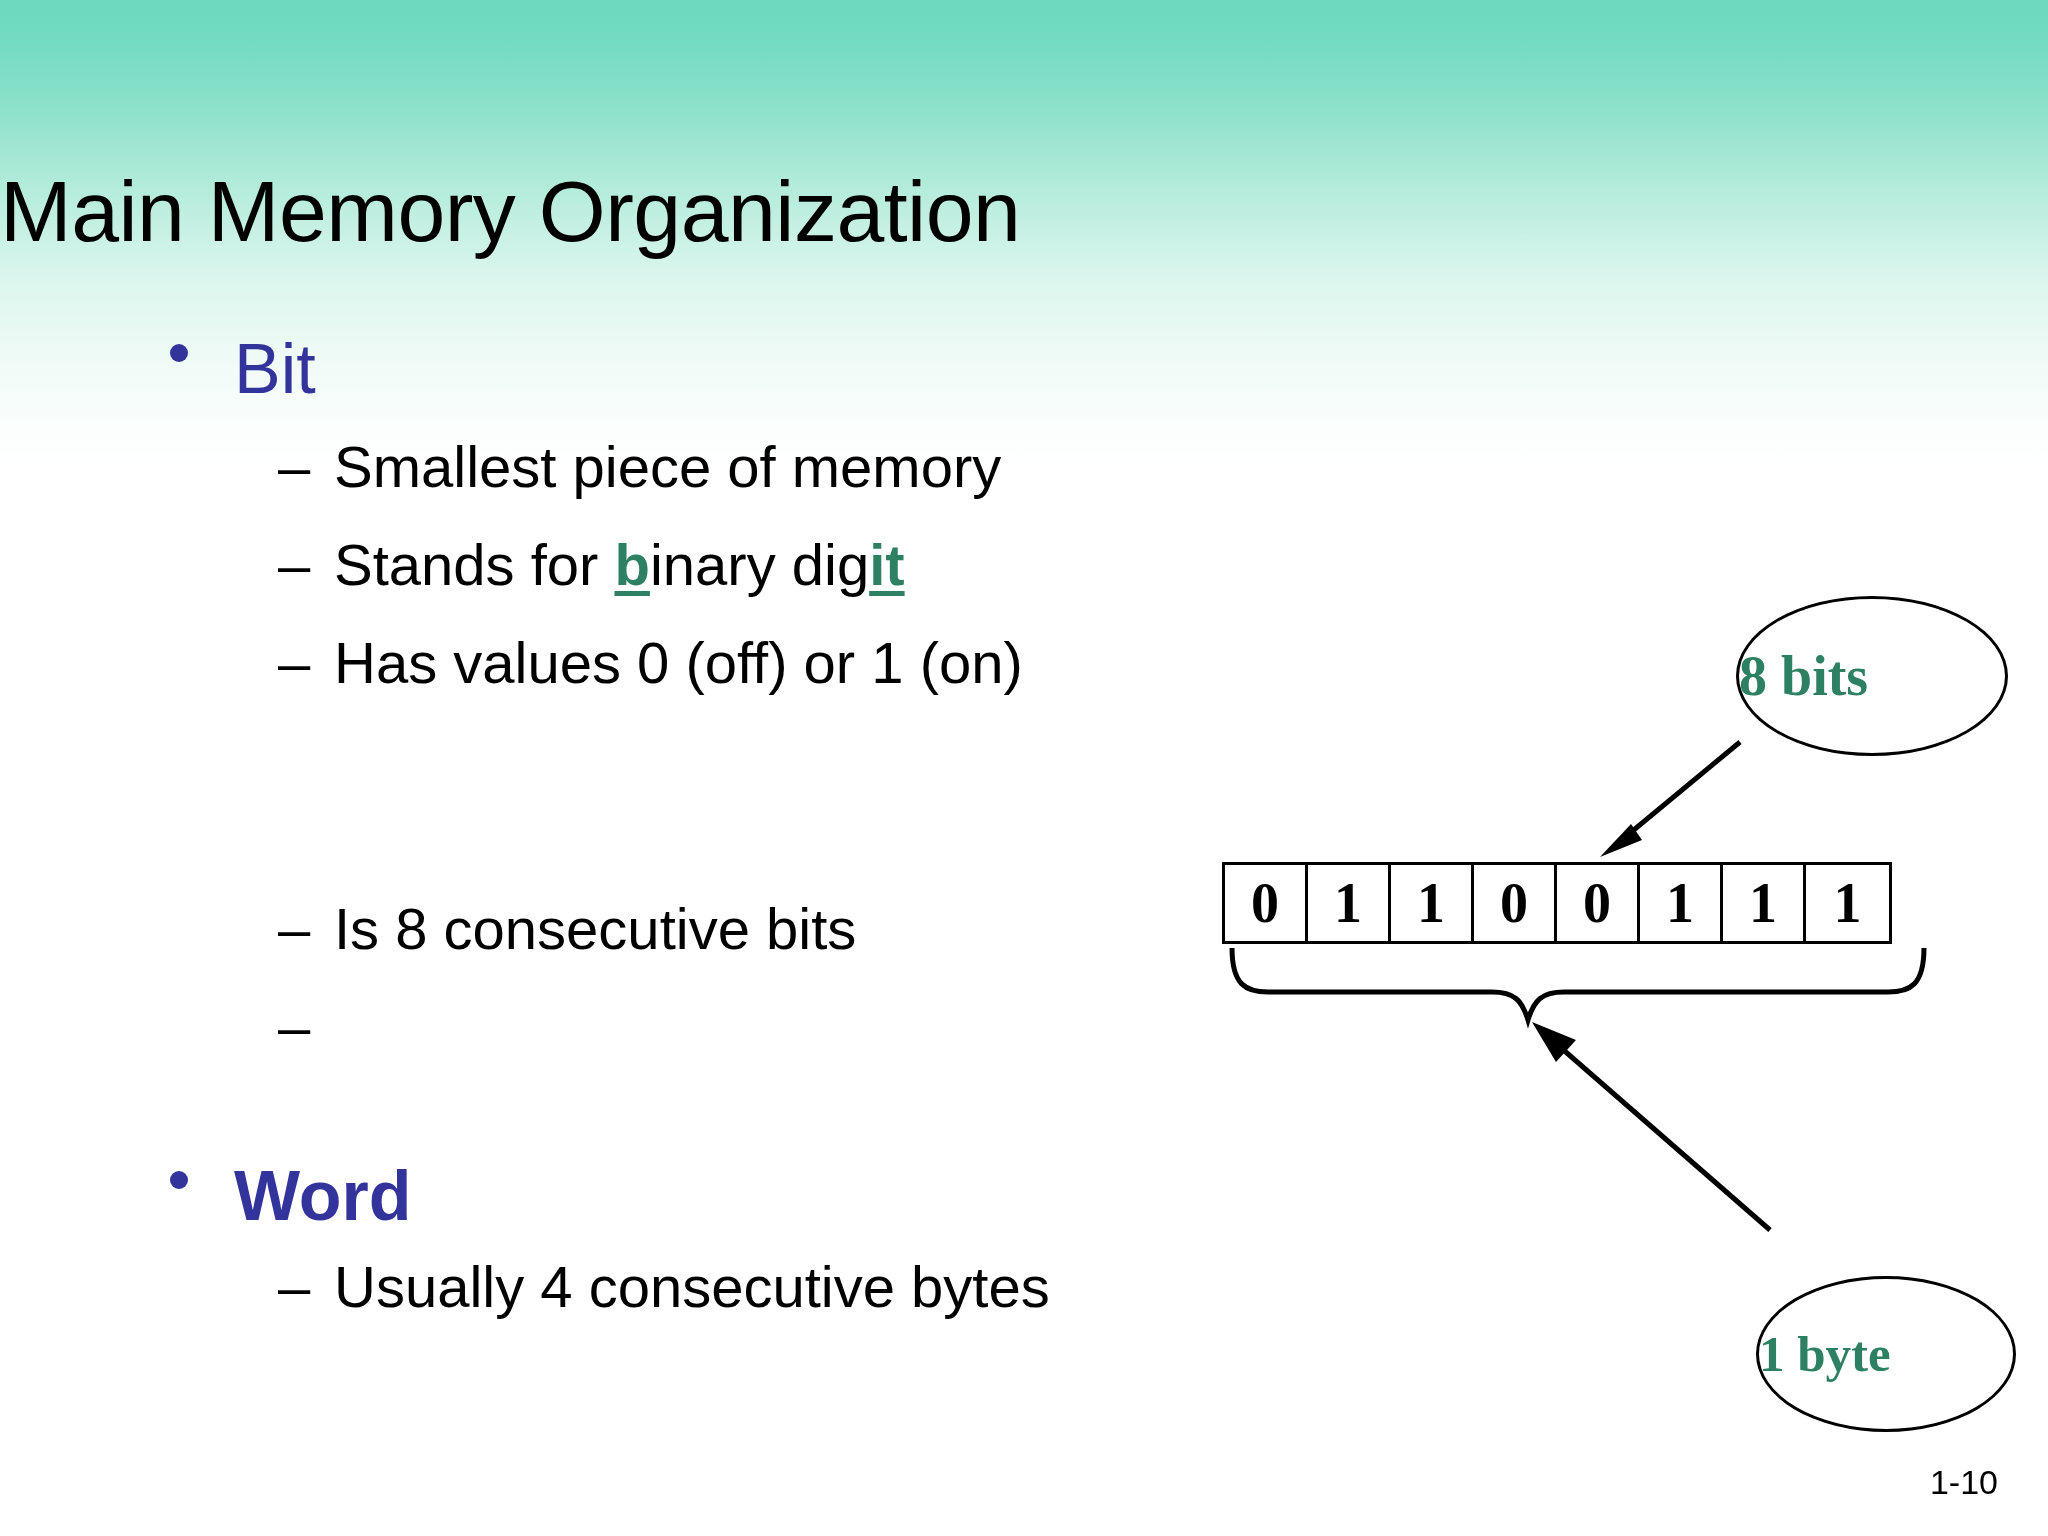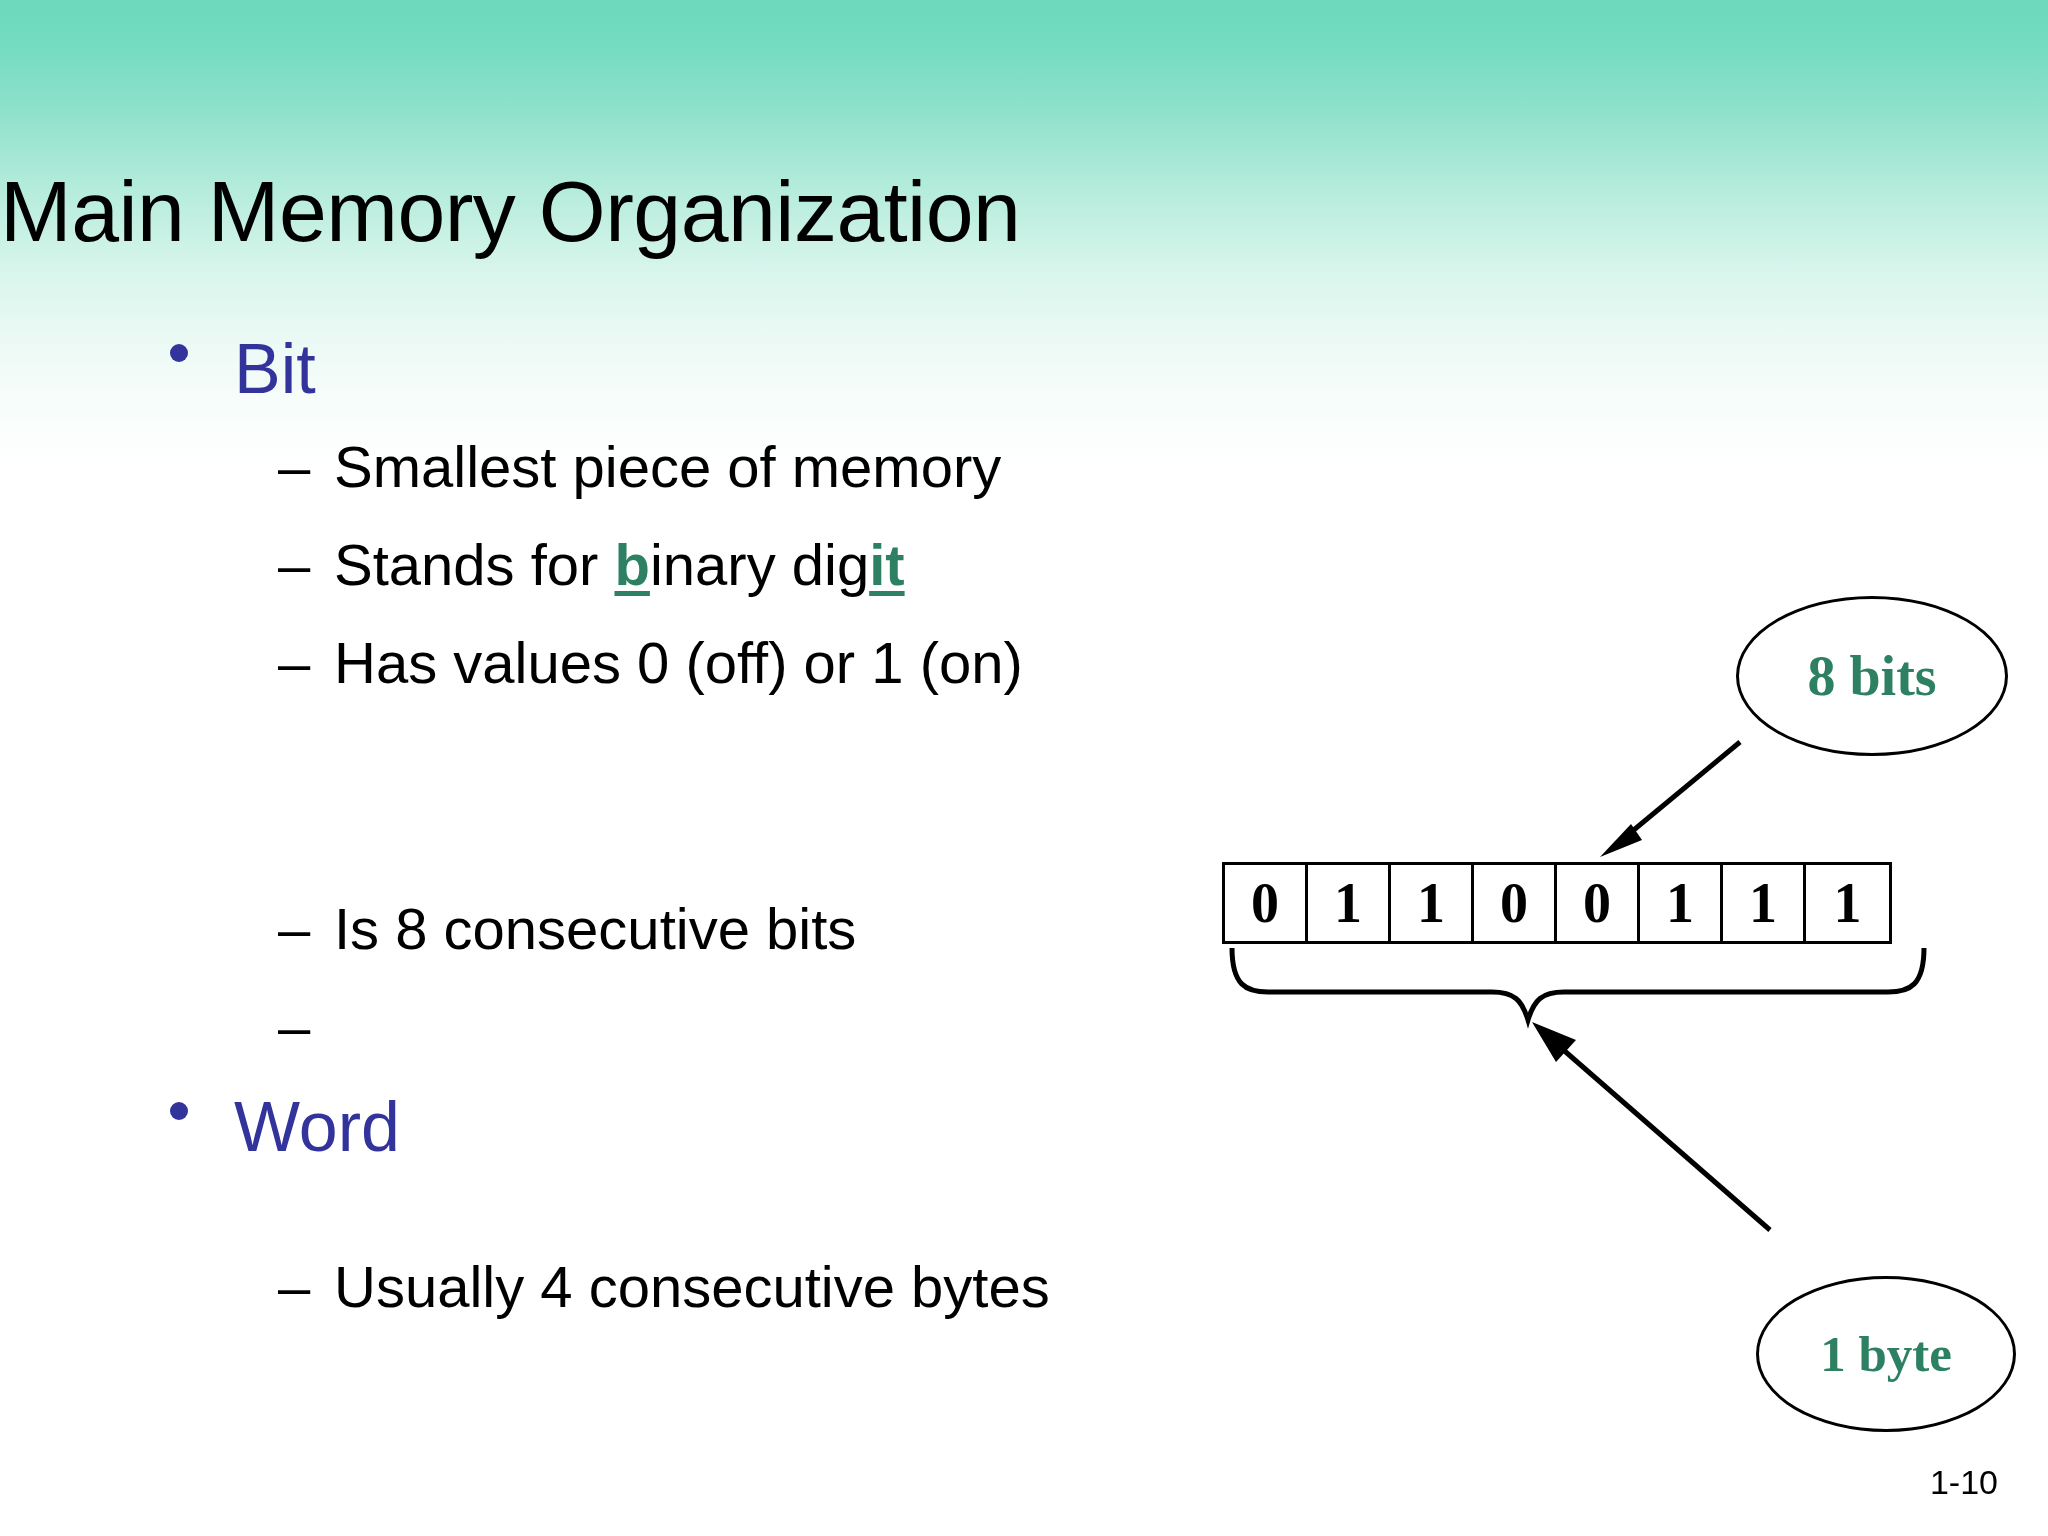--- a/index.html
+++ b/index.html
@@ -112,21 +112,20 @@
     box-sizing: border-box;
   }
   #byte-boxes .cell:last-child { border-right: none; }
   .oval {
     position: absolute;
     border: 3px solid #000;
     border-radius: 50%;
     background: #ffffff;
     display: flex;
     align-items: center;
-    justify-content: center;
     font-family: "Liberation Serif", serif;
     font-weight: bold;
     color: #2e8062;
     white-space: nowrap;
   }
   #oval-8bits {
     left: 1736px;
     top: 596px;
     width: 266px;
     height: 154px;
@@ -187,21 +186,21 @@
 
   <div class="lvl2" style="left:278px; top:900px;">
     <span class="dash">–</span>
     <span>Is 8 consecutive bits</span>
   </div>
 
   <div class="lvl2" style="left:278px; top:998px;">
     <span class="dash">–</span>
   </div>
 
-  <div class="lvl1" style="left:170px; top:1092px;">
+  <div class="lvl1" style="left:170px; top:1161px;font-weight:bold;">
     <span class="dot"></span>
     <span>Word</span>
   </div>
 
   <div class="lvl2" style="left:278px; top:1258px;">
     <span class="dash">–</span>
     <span>Usually 4 consecutive bytes</span>
   </div>
 
   <div id="byte-boxes">

